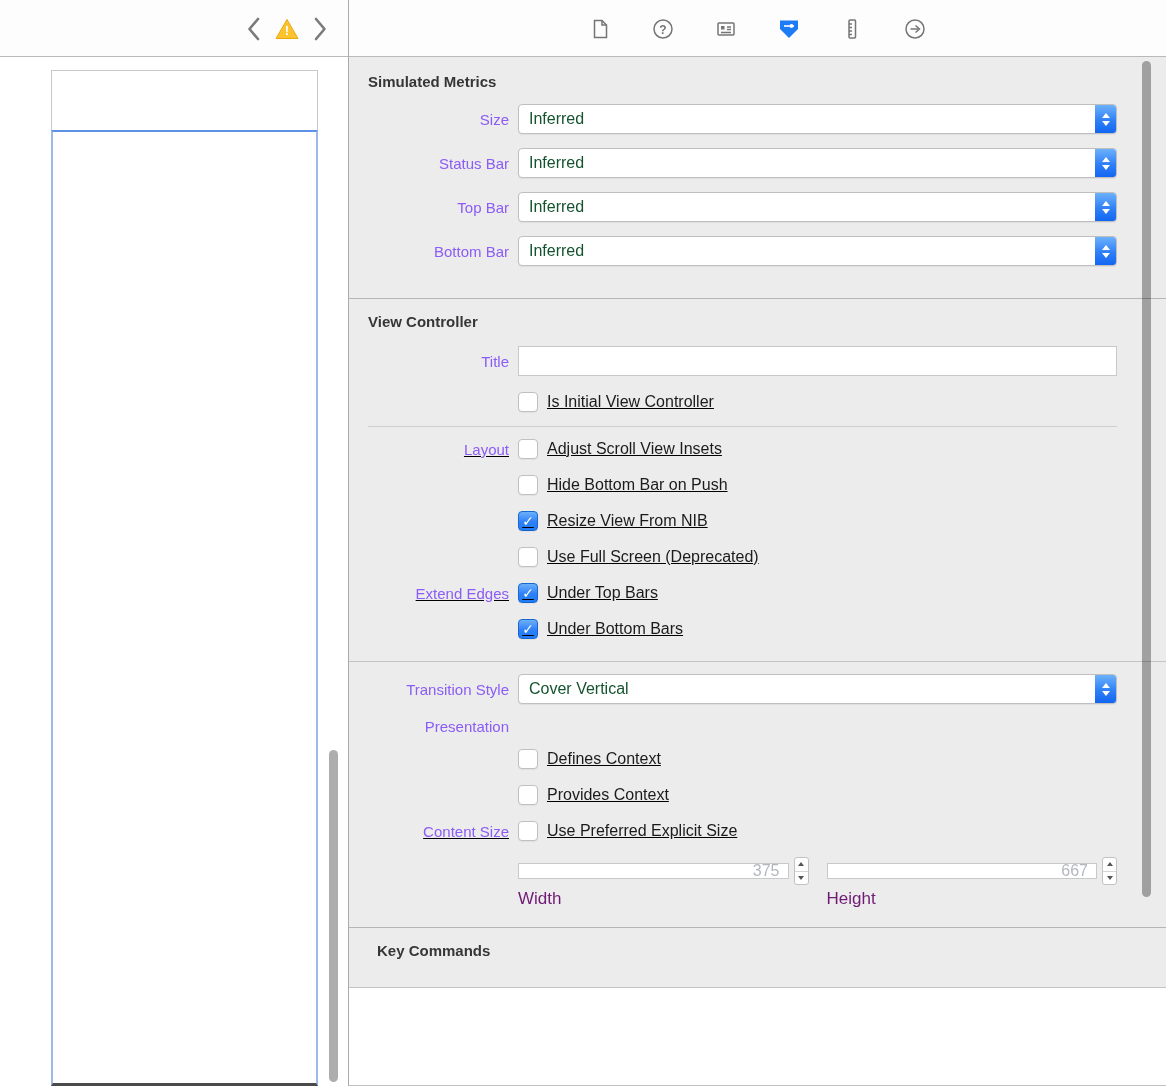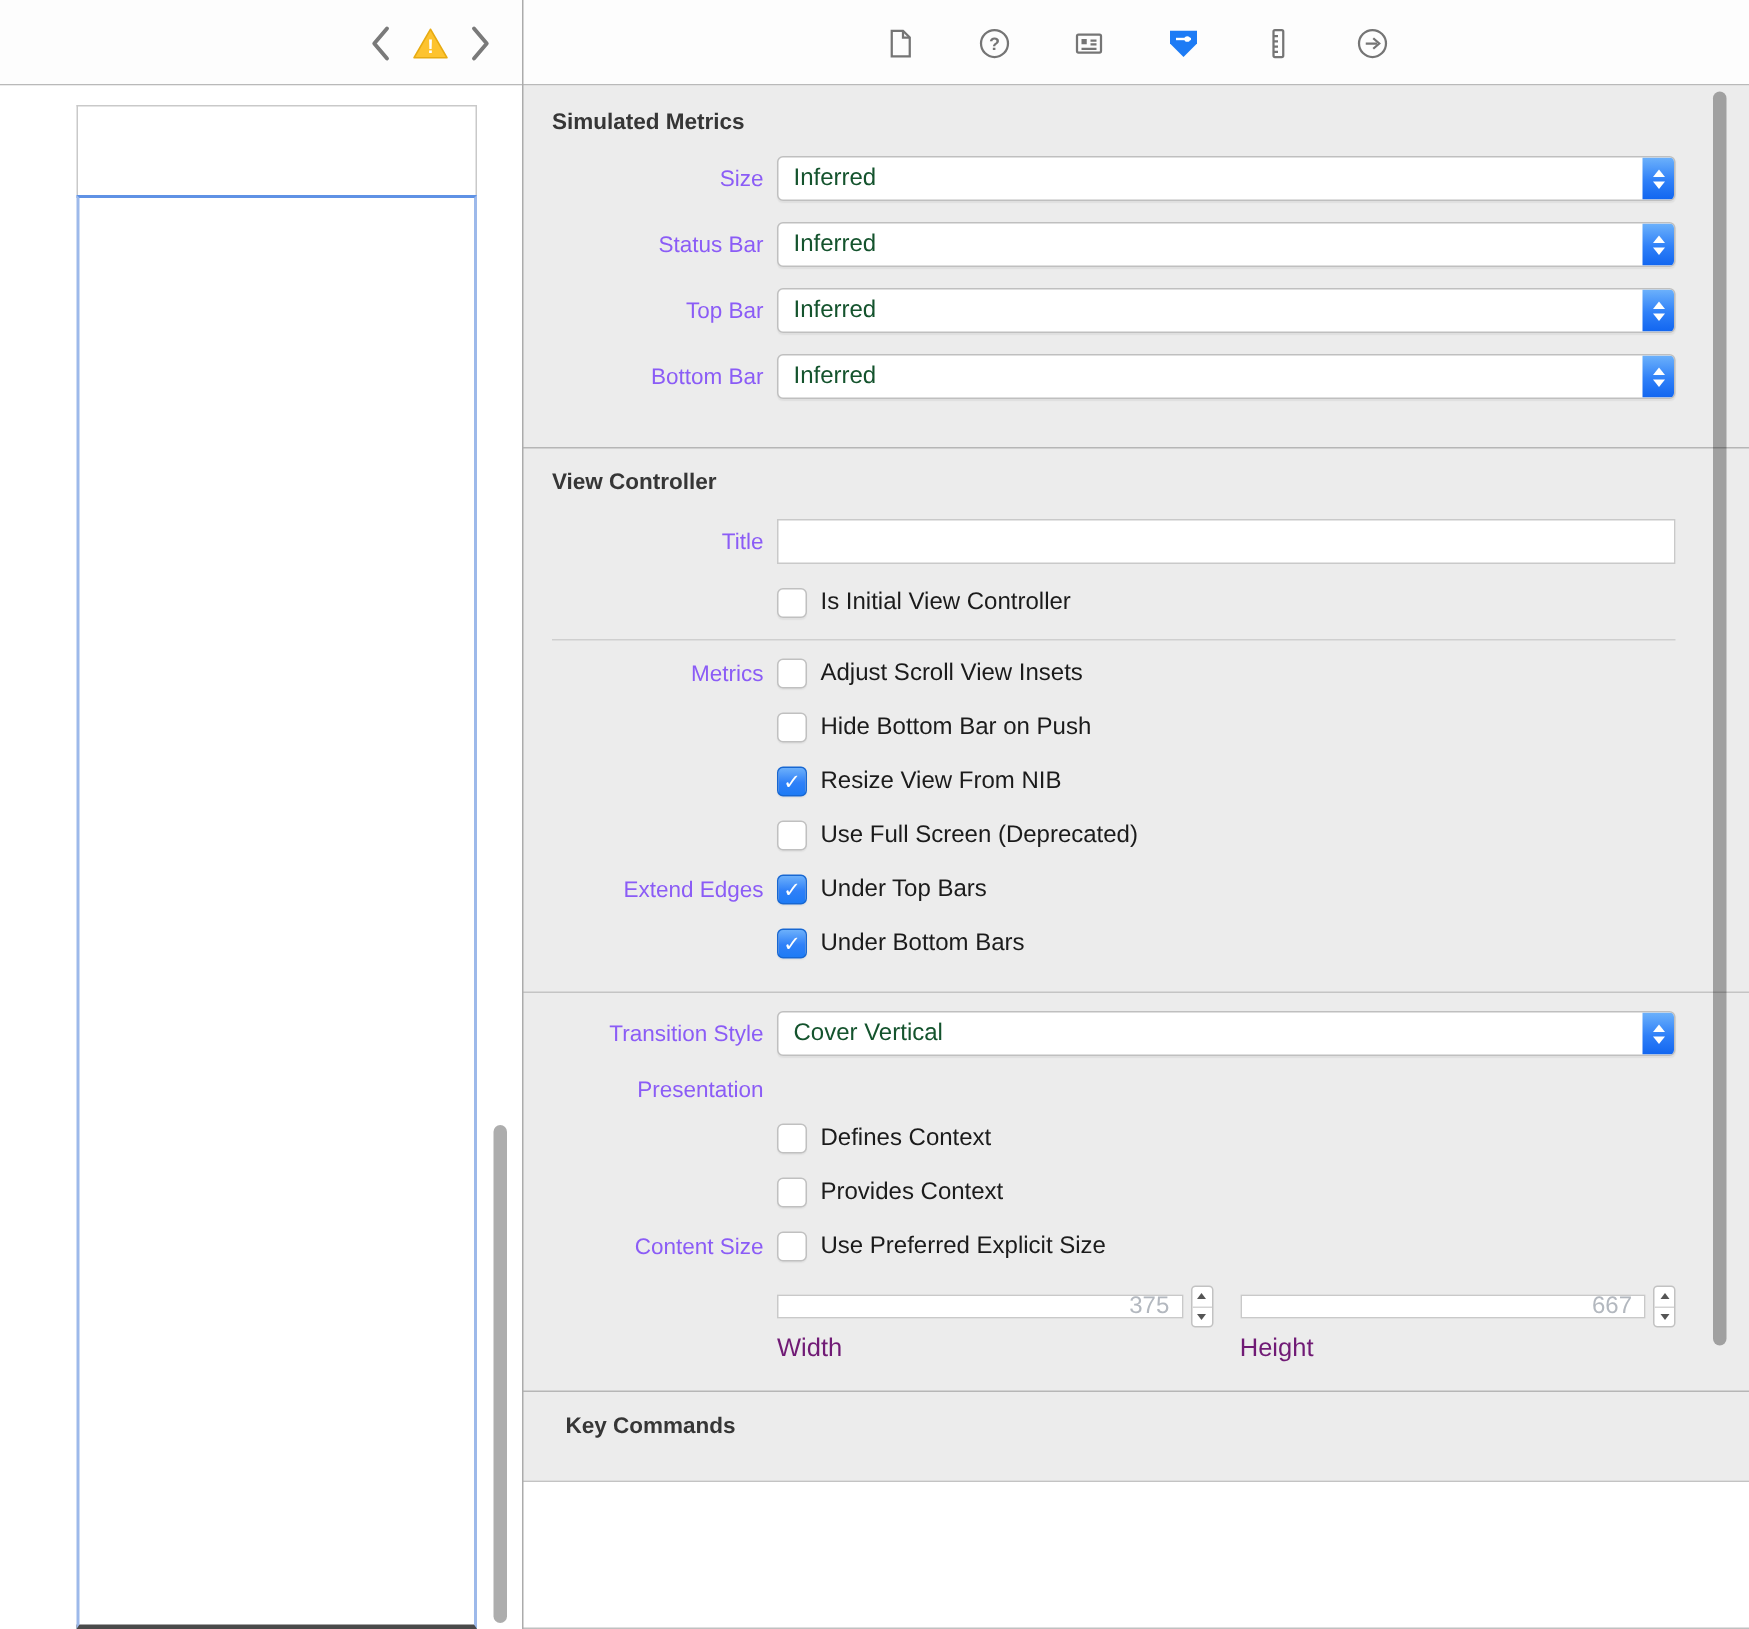--- a/index.html
+++ b/index.html
@@ -80,21 +80,21 @@
   .pchev.down { border-top:5px solid #fff; }
 
   
   .textfield {
     flex:1; height:30px; background:#fff; border:1px solid #c9c9c9; border-radius:0;
     font-size:16px; padding:0 8px; color:#111; outline:none;
     font-family:"Liberation Sans","DejaVu Sans",sans-serif;
   }
 
   
-  .crow { display:flex; align-items:center; padding-right:70px; margin-bottom:16px; }
+  .crow { display:flex; align-items:center; padding-right:70px; margin-bottom:16px;text-decoration:underline; }
   .checkbox {
     width:20px; height:20px; flex-shrink:0; border-radius:4px; background:#fff;
     border:1px solid #c0c0c0; box-shadow:0 1px 1px rgba(0,0,0,0.05);
     display:flex; align-items:center; justify-content:center; cursor:default;
   }
   .checkbox.checked {
     background:linear-gradient(180deg,#6cb0fb 0%,#2f80f8 55%,#1e7bf5 100%);
     border-color:#1767d2;
   }
   .checkbox.checked::after { content:"✓"; color:#fff; font-size:14px; font-weight:bold; line-height:1; }
@@ -258,21 +258,21 @@
 
     <div class="crow" style="margin-top:8px;margin-bottom:14px;">
       <span class="rlabel"></span>
       <span class="checkbox"></span>
       <span class="clabel">Is Initial View Controller</span>
     </div>
 
     <div class="sep-inset"></div>
 
     <div class="crow">
-      <span class="rlabel">Metrics</span>
+      <span class="rlabel">Layout</span>
       <span class="checkbox"></span>
       <span class="clabel">Adjust Scroll View Insets</span>
     </div>
     <div class="crow">
       <span class="rlabel"></span>
       <span class="checkbox"></span>
       <span class="clabel">Hide Bottom Bar on Push</span>
     </div>
     <div class="crow">
       <span class="rlabel"></span>

